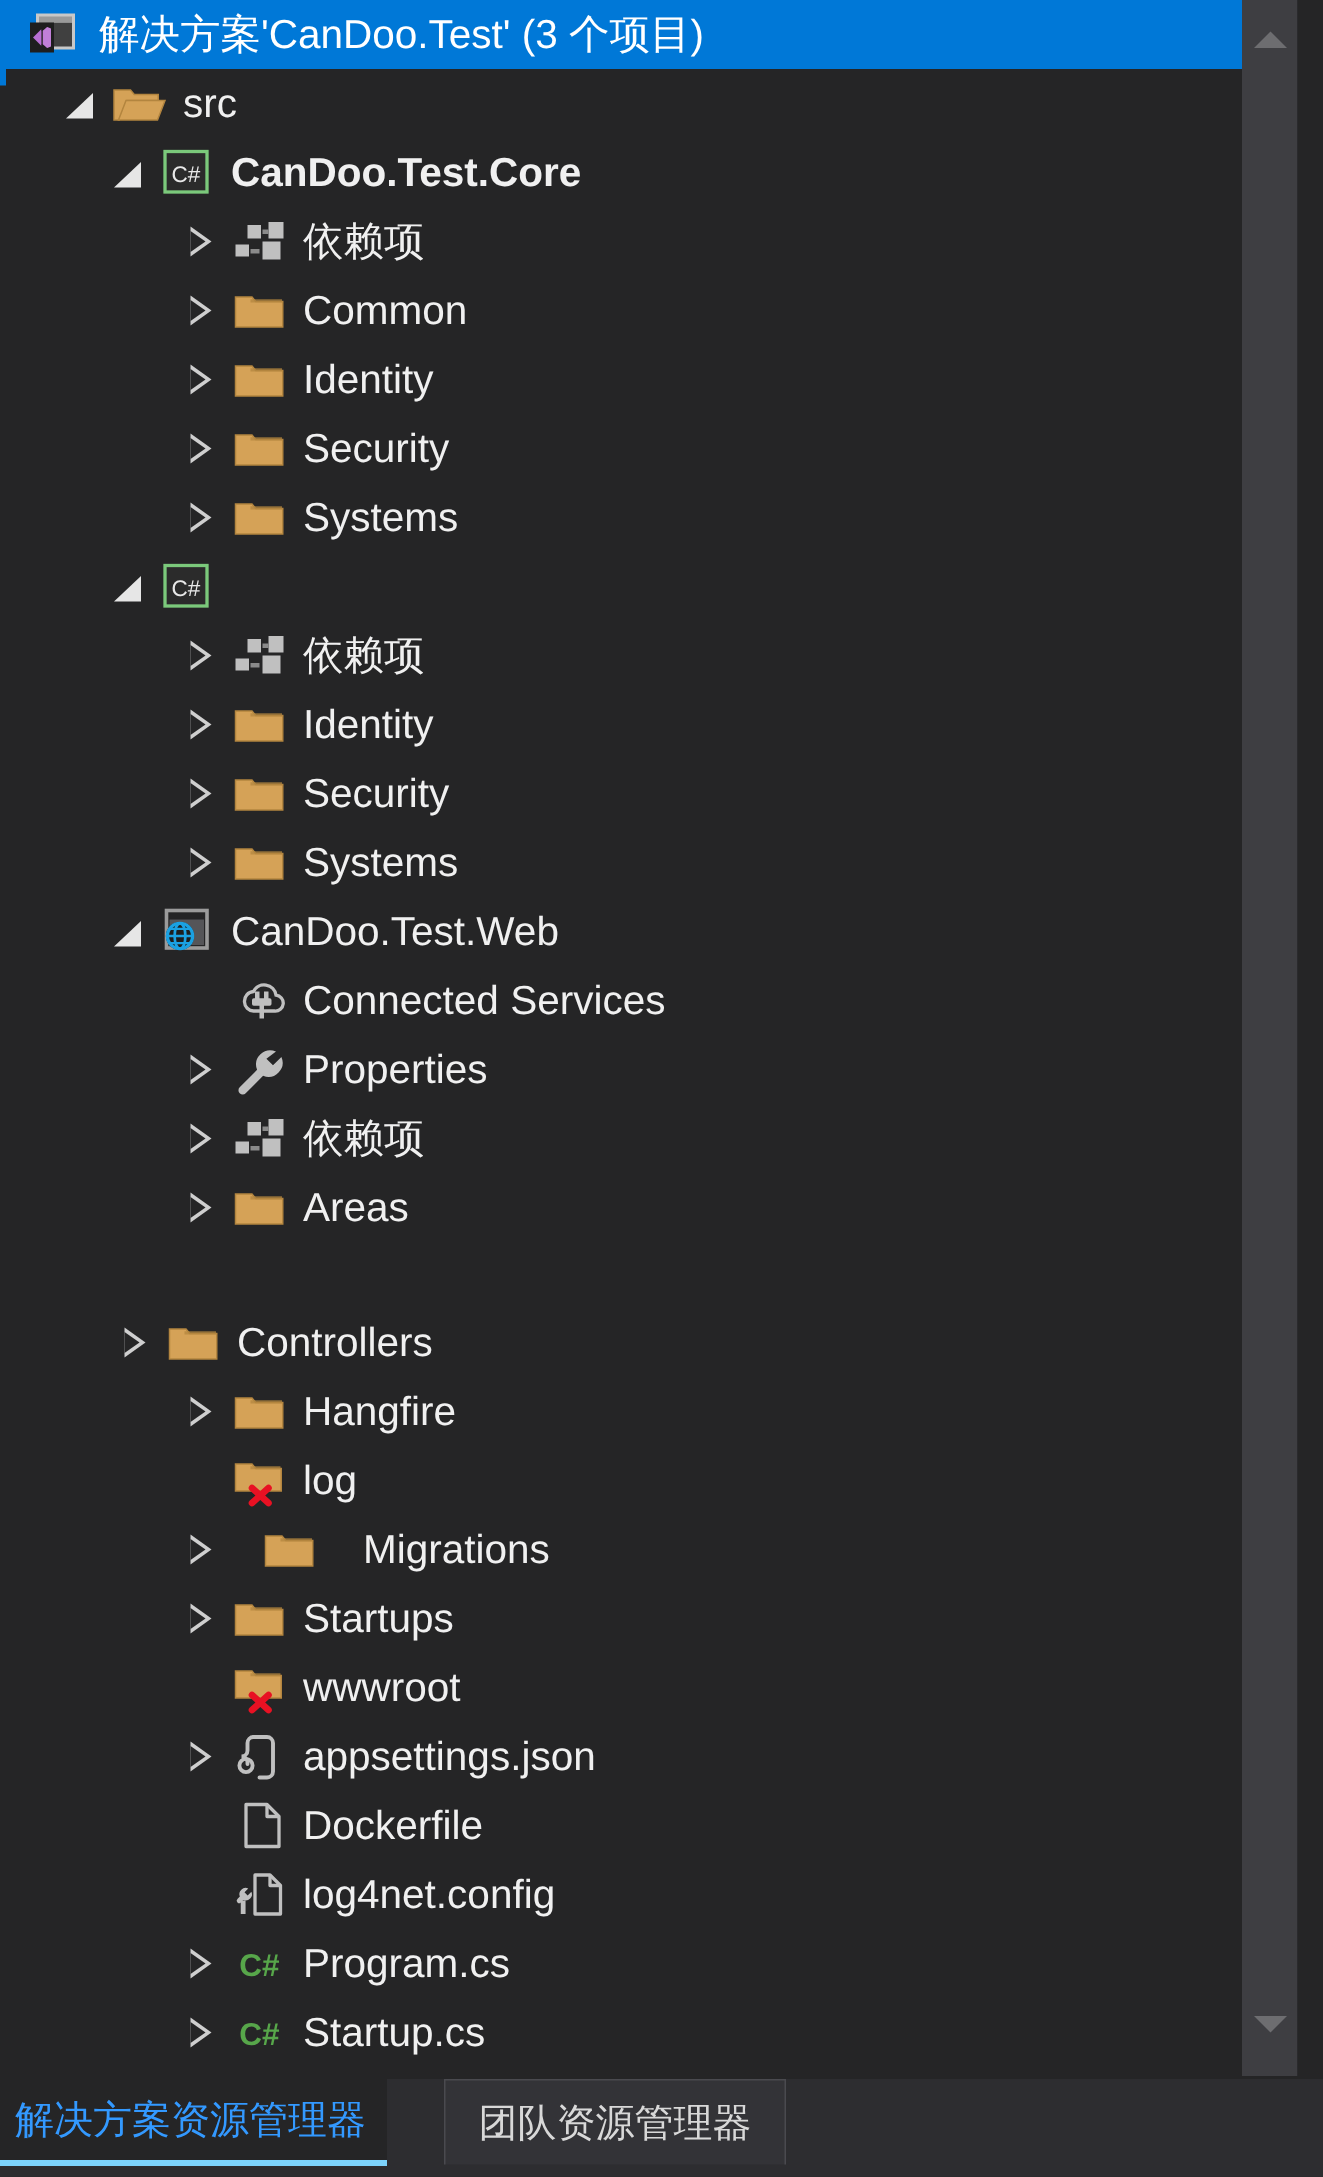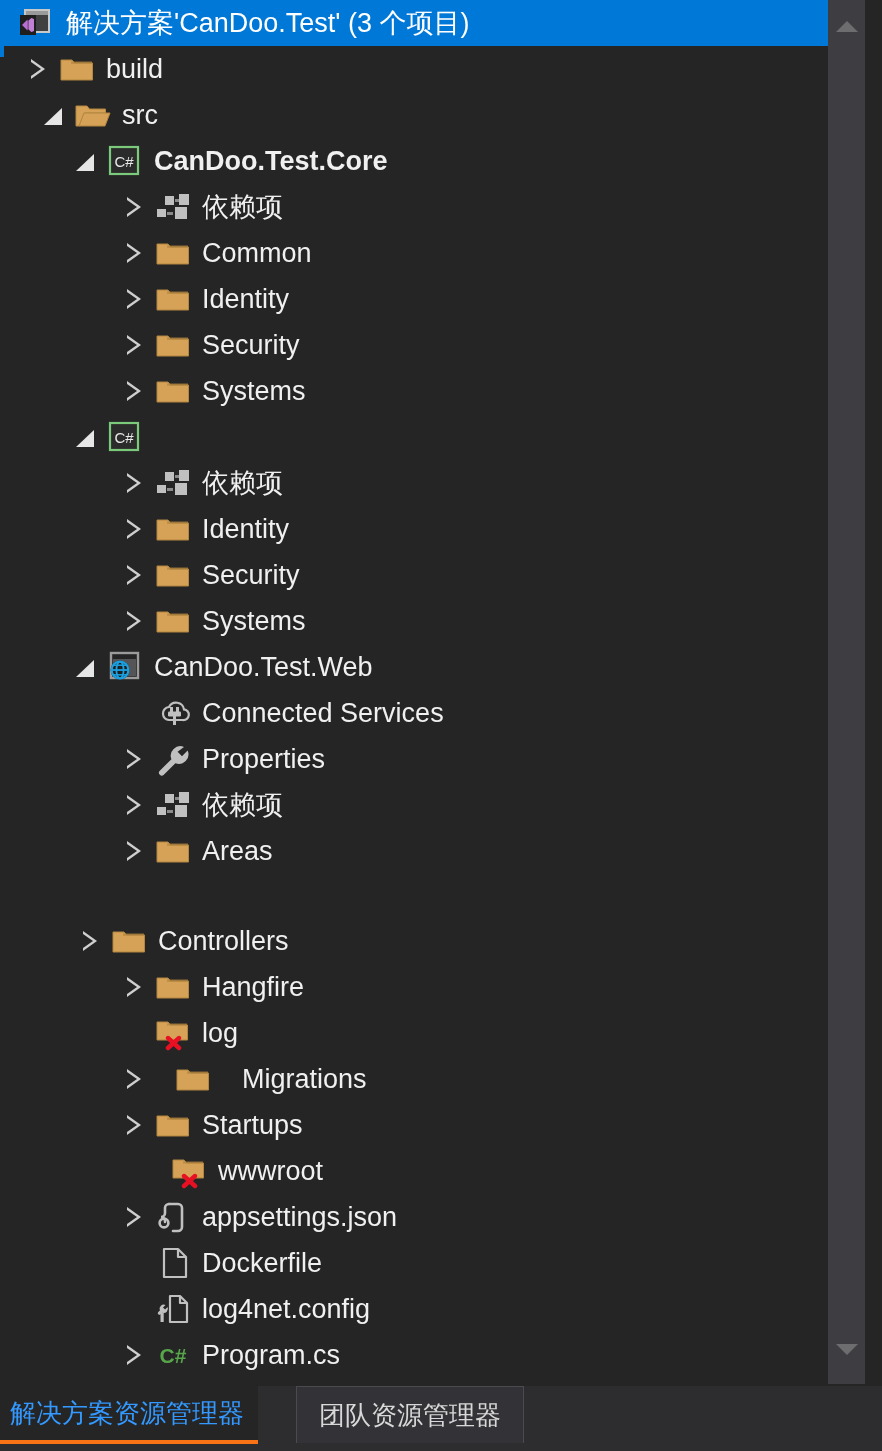--- a/index.html
+++ b/index.html
@@ -154,21 +154,21 @@
     display: flex;
     align-items: center;
     box-sizing: border-box;
     font-size: 26px;
   }
   #tab-solution {
     left: 0;
     padding: 0 14px 0 10px;
     background: #252526;
     color: #3399ff;
-    border-bottom: 4px solid #f97316;
+    border-bottom: 4px solid #7dd3fc;
   }
   #tab-team {
     left: 296px;
     padding: 0 22px;
     background: #333337;
     color: #d8d8d8;
     border-top: 1px solid #4a4a4f;
     border-left: 1px solid #4a4a4f;
     border-right: 1px solid #4a4a4f;
     height: 57px;
@@ -197,30 +197,20 @@
           <path d="M13.5 13 L13.5 27 L10.5 24.5 L10.5 15.5 Z" fill="#c17fd8"></path>
           <path d="M5 20 L9.5 15.5 L9.5 24.5 Z" fill="#c17fd8"></path>
           <path d="M13.5 13 L16 14 L16 26 L13.5 27 L10.8 24 L10.8 16 Z" fill="#c17fd8"></path>
           <path d="M4 20 L9.5 14.5 L9.5 25.5 Z" fill="#b86fd4"></path>
         </svg>
       </div>
       <span class="label">解决方案'CanDoo.Test' (3 个项目)</span>
     </div>
 
     <div id="rows">
-        <div class="row" style="padding-left: 18px;">
-          <div class="twisty collapsed"></div>
-          <div class="icon">
-            <svg width="38" height="36" viewBox="0 0 38 36">
-              <path d="M3 9 h11 l2.5 3 h18 v17 h-31.5 z" fill="#d5a257" stroke="#b3853f" stroke-width="1"></path>
-              <path d="M13 10.5 h21 v2.2 h-21 z" fill="#b3853f" opacity="0.75"></path>
-            </svg>
-          </div>
-          <span class="label">build</span>
-        </div>
         <div class="row" style="padding-left: 34px;">
           <div class="twisty expanded"></div>
           <div class="icon">
             <svg width="38" height="36" viewBox="0 0 38 36">
               <path d="M2 9 h11 l2.5 3 h16 v4 h-21 l-5 13 h-3.5 z" fill="#d5a257" stroke="#b3853f" stroke-width="1"></path>
               <path d="M10 16 h26 l-5 13 h-26 z" fill="#d5a257" stroke="#b3853f" stroke-width="1"></path>
             </svg>
           </div>
           <span class="label">src</span>
         </div>
@@ -450,21 +440,21 @@
         <div class="row" style="padding-left: 114px;">
           <div class="twisty collapsed"></div>
           <div class="icon">
             <svg width="38" height="36" viewBox="0 0 38 36">
               <path d="M3 9 h11 l2.5 3 h18 v17 h-31.5 z" fill="#d5a257" stroke="#b3853f" stroke-width="1"></path>
               <path d="M13 10.5 h21 v2.2 h-21 z" fill="#b3853f" opacity="0.75"></path>
             </svg>
           </div>
           <span class="label">Startups</span>
         </div>
-        <div class="row" style="padding-left: 114px; margin-left: 16px;">
+        <div class="row" style="padding-left: 114px;">
           <div class="twisty none"></div>
           <div class="icon">
             <svg width="38" height="36" viewBox="0 0 38 36">
               <path d="M3 7 h11 l2.5 3 h17 v15 h-30.5 z" fill="#d5a257" stroke="#b3853f" stroke-width="1"></path>
               <path d="M13 8.5 h20 v2 h-20 z" fill="#b3853f" opacity="0.75"></path>
               <g stroke="#e81123" stroke-width="4.4" stroke-linecap="round">
                 <line x1="14" y1="23" x2="25" y2="33"></line>
                 <line x1="25" y1="23" x2="14" y2="33"></line>
               </g>
             </svg>

